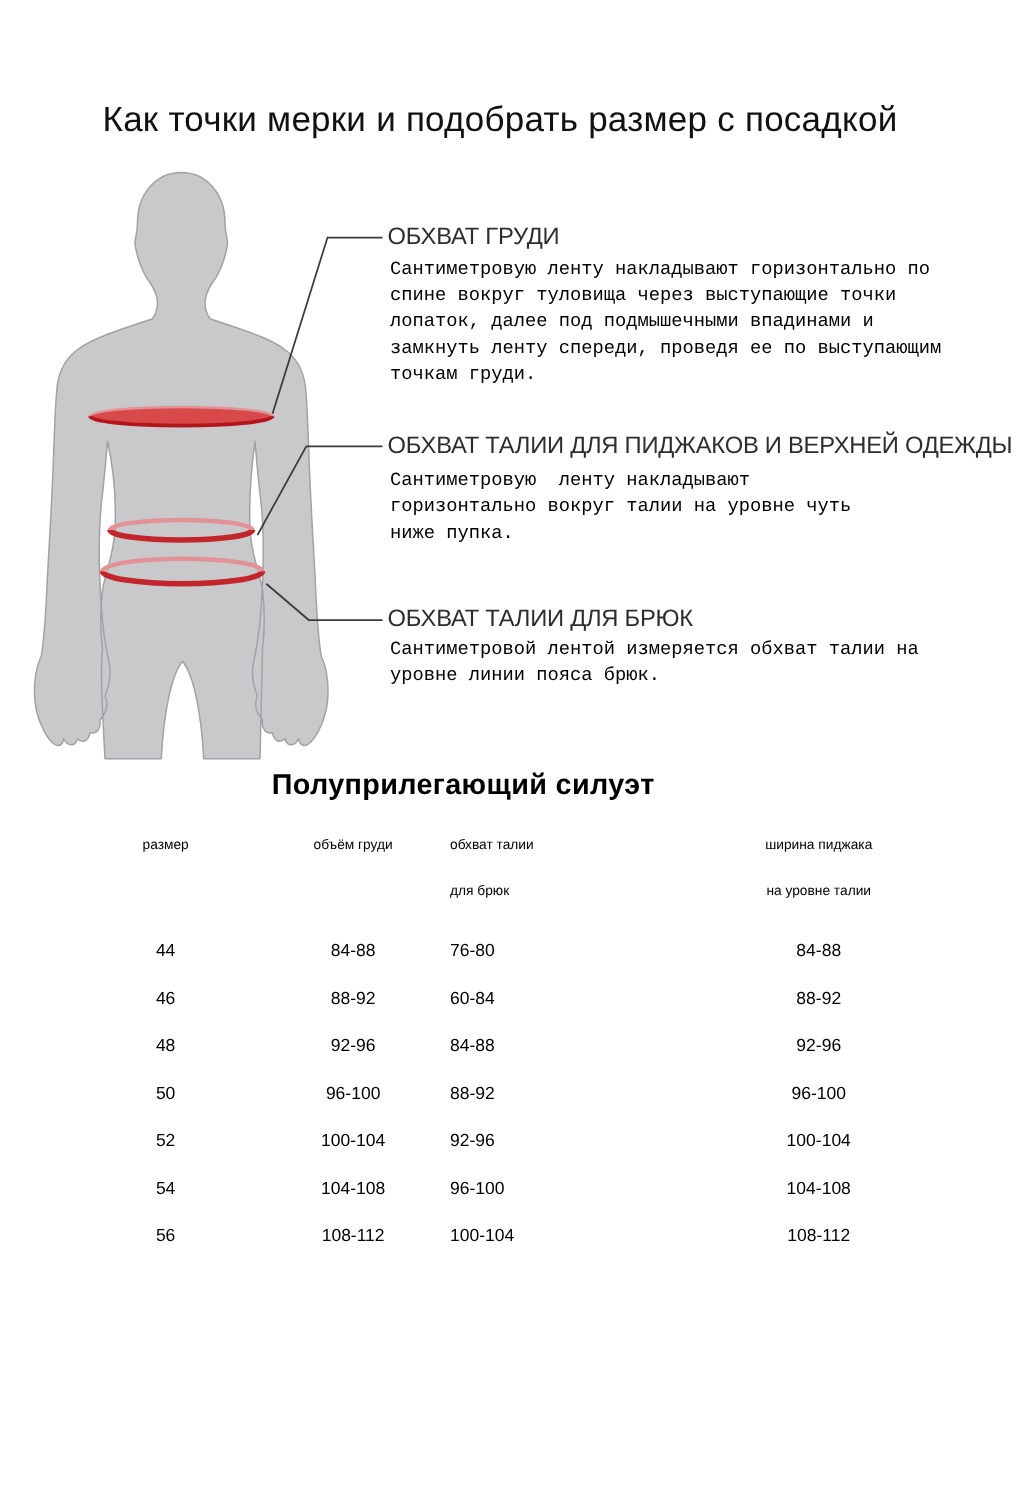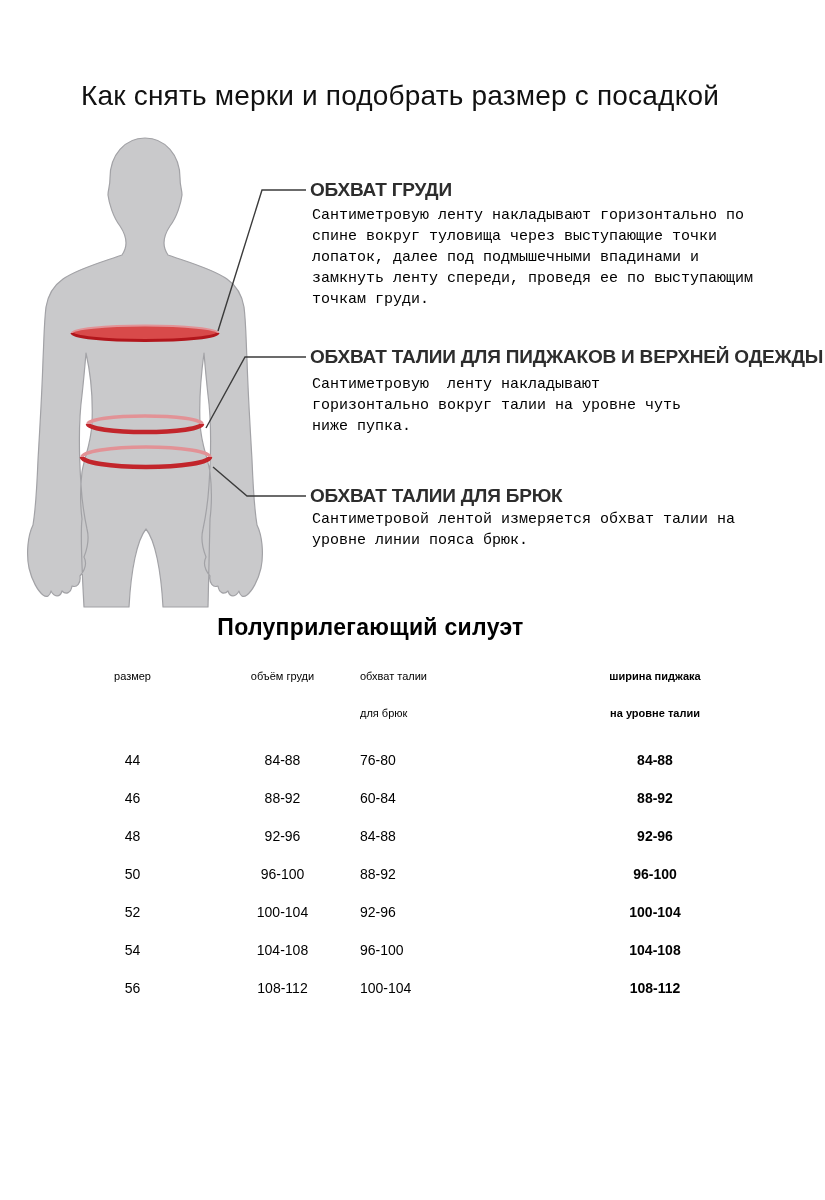--- a/index.html
+++ b/index.html
@@ -10,21 +10,21 @@
   }
   .main-title {
     position:absolute; top:80px; left:0; width:800px;
     text-align:center; font-size:28px; font-weight:400; color:#111;
     letter-spacing:0.2px;
   }
   .figure-svg { position:absolute; top:125px; left:0; width:340px; height:485px; }
   .connector-svg { position:absolute; top:125px; left:0; width:825px; height:485px; pointer-events:none; }
   .measure-block { position:absolute; left:310px; }
   .measure-heading {
-    font-size:19px; font-weight:700; color:#2d2d2d; white-space:nowrap;
+    font-size:19px; font-weight:400; color:#2d2d2d; white-space:nowrap;
     letter-spacing:-0.2px;
   }
   .measure-text {
     position:absolute; left:312px; font-size:15px; line-height:21px; color:#000;
     white-space:pre-wrap;
     font-family:Liberation Mono, monospace;
   }
   .block1-h { top:179px; }
   .block1-t { top:205px; width:448px; }
   .block2-h { top:346px; }
@@ -35,30 +35,30 @@
     position:absolute; top:614px; left:0; width:741px; text-align:center;
     font-size:23px; font-weight:700; color:#000; letter-spacing:0.3px;
   }
   .thead1 { position:absolute; top:670px; left:60px; width:695px; display:flex; }
   .thead2 { position:absolute; top:707px; left:60px; width:695px; display:flex; }
   .trows  { position:absolute; top:741px; left:60px; width:695px; }
   .t-row  { height:38px; display:flex; align-items:center; }
   .c1 { width:145px; text-align:center; }
   .c2 { width:155px; text-align:center; }
   .c3 { width:195px; text-align:left; }
-  .c4 { width:200px; text-align:center;font-weight:bold; }
+  .c4 { width:200px; text-align:center; }
   .thead1 div, .thead2 div { font-size:11px; color:#000; }
   .t-row div { font-size:14px; color:#000; }
 </style>
 </head>
 <body>
 
 <div class="page">
 
-  <div class="main-title">Как снять мерки и подобрать размер с посадкой</div>
+  <div class="main-title">Как точки мерки и подобрать размер с посадкой</div>
 
   <svg class="figure-svg" viewBox="0 0 340 485">
 
     <path d="M 145 13
          C 165 13, 180 30, 180 53
          C 180 62, 182 64, 182 70
          C 181 78, 177 92, 170 101
          C 166 107, 164 112, 164 118
          C 164 123, 166 127, 168 130
          C 188 137, 213 144, 227 154

